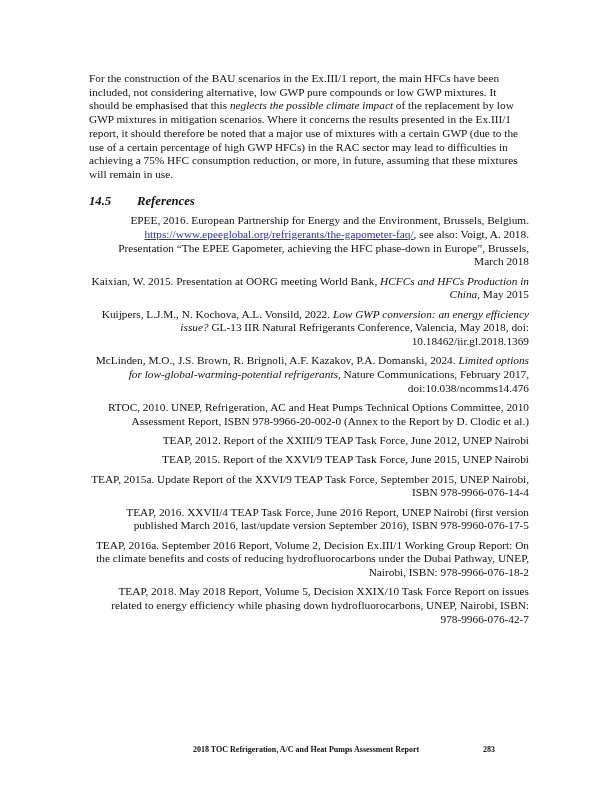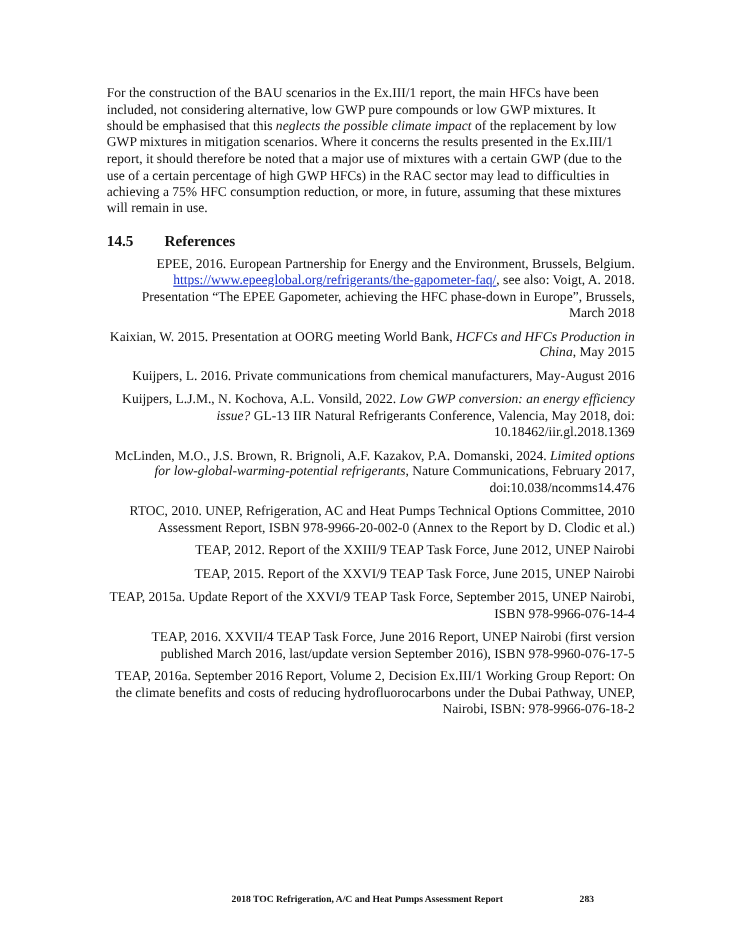--- a/index.html
+++ b/index.html
@@ -5,20 +5,21 @@
   html, body { margin: 0; padding: 0; background: #ffffff; }
   body { width: 612px; height: 792px; position: relative; overflow: hidden; }
   .page {
     position: absolute; left: 89px; top: 72px; width: 440px;
     font-family: "Liberation Serif", serif; font-size: 11.3px; line-height: 13.7px; color: #111;
   }
   .para { margin: 0; }
   .h2 {
     font-weight: bold; font-size: 12.7px; margin-top: 13px; margin-bottom: 6px;
     display: flex;
+    font-style: italic;
   }
   .h2 .num { width: 48px; }
   .ref { margin: 0 0 5.6px 0; text-align: right; }
   a.link { color: #1a33cc; text-decoration: underline; }
   .footer {
     position: absolute; top: 745px; left: 193px;
     font-family: "Liberation Serif", serif; font-weight: bold; font-size: 8px; color: #111;
   }
   .footer .pg { position: absolute; left: 290px; top: 0; }
   i { font-style: italic; }
@@ -30,28 +31,28 @@
   <p class="para"><span>For the construction of the BAU scenarios in the Ex.III/1 report, the main HFCs have been included, not considering alternative, low GWP pure compounds or low GWP mixtures. It should be emphasised that this </span><i>neglects the possible climate impact</i><span> of the replacement by low GWP mixtures in mitigation scenarios. Where it concerns the results presented in the Ex.III/1 report, it should therefore be noted that a major use of mixtures with a certain GWP (due to the use of a certain percentage of high GWP HFCs) in the RAC sector may lead to difficulties in achieving a 75% HFC consumption reduction, or more, in future, assuming that these mixtures will remain in use.</span></p>
 
   <div class="h2">
     <span class="num">14.5</span>
     <span>References</span>
   </div>
 
   <div>
     <p class="ref"><span>EPEE, 2016. European Partnership for Energy and the Environment, Brussels, Belgium. </span><a class="link">https://www.epeeglobal.org/refrigerants/the-gapometer-faq/</a><span>, see also: Voigt, A. 2018. Presentation “The EPEE Gapometer, achieving the HFC phase-down in Europe”, Brussels, March 2018</span></p>
     <p class="ref"><span>Kaixian, W. 2015. Presentation at OORG meeting World Bank, </span><i>HCFCs and HFCs Production in China</i><span>, May 2015</span></p>
-    <p class="ref"><span>Kuijpers, L. 2016. Private communications from chemical manufacturers, May-August 2016</span></p>
     <p class="ref"><span>Kuijpers, L.J.M., N. Kochova, A.L. Vonsild, 2022. </span><i>Low GWP conversion: an energy efficiency issue?</i><span> GL-13 IIR Natural Refrigerants Conference, Valencia, May 2018, doi: 10.18462/iir.gl.2018.1369</span></p>
     <p class="ref"><span>McLinden, M.O., J.S. Brown, R. Brignoli, A.F. Kazakov, P.A. Domanski, 2024. </span><i>Limited options for low-global-warming-potential refrigerants,</i><span> Nature Communications, February 2017, doi:10.038/ncomms14.476</span></p>
     <p class="ref"><span>RTOC, 2010. UNEP, Refrigeration, AC and Heat Pumps Technical Options Committee, 2010 Assessment Report, ISBN 978-9966-20-002-0 (Annex to the Report by D. Clodic et al.)</span></p>
     <p class="ref"><span>TEAP, 2012. Report of the XXIII/9 TEAP Task Force, June 2012, UNEP Nairobi</span></p>
     <p class="ref"><span>TEAP, 2015. Report of the XXVI/9 TEAP Task Force, June 2015, UNEP Nairobi</span></p>
     <p class="ref"><span>TEAP, 2015a. Update Report of the XXVI/9 TEAP Task Force, September 2015, UNEP Nairobi, ISBN 978-9966-076-14-4</span></p>
     <p class="ref"><span>TEAP, 2016. XXVII/4 TEAP Task Force, June 2016 Report, UNEP Nairobi (first version published March 2016, last/update version September 2016), ISBN 978-9960-076-17-5</span></p>
     <p class="ref"><span>TEAP, 2016a. September 2016 Report, Volume 2, Decision Ex.III/1 Working Group Report: On the climate benefits and costs of reducing hydrofluorocarbons under the Dubai Pathway, UNEP, Nairobi, ISBN: 978-9966-076-18-2</span></p>
+    <p class="ref"><span>TEAP, 2018. May 2018 Report, Volume 5, Decision XXIX/10 Task Force Report on issues related to energy efficiency while phasing down hydrofluorocarbons, UNEP, Nairobi, ISBN: 978-9966-076-42-7</span></p>
   </div>
 </div>
 
 <div class="footer">
   <span>2018 TOC Refrigeration, A/C and Heat Pumps Assessment Report</span>
   <span class="pg">283</span>
 </div>
 
 </body></html>

